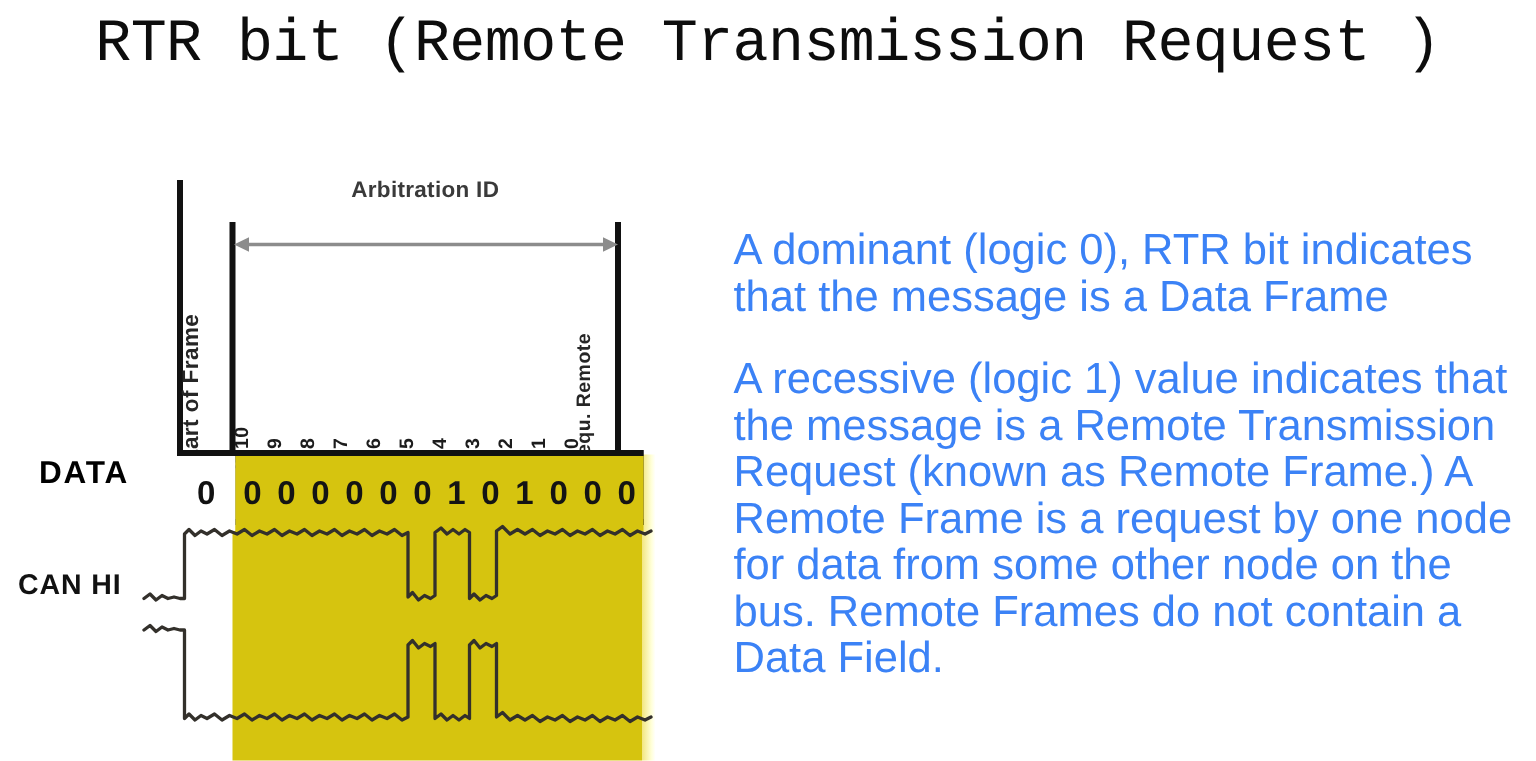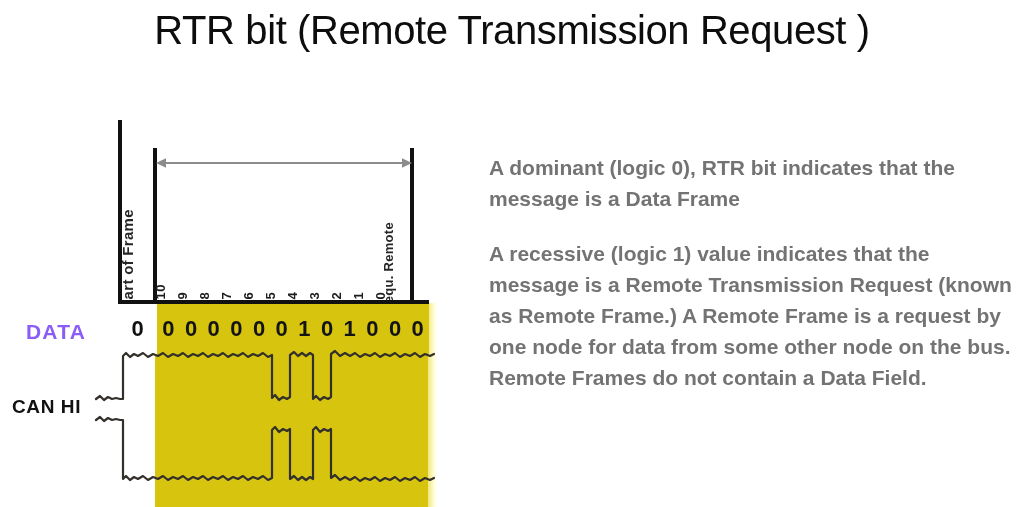--- a/index.html
+++ b/index.html
@@ -16,21 +16,21 @@
     color: #000000;
   }
 
   
   #slide-title {
     position: absolute;
     left: 0;
     top: 8px;
     width: 1024px;
     text-align: center;
-    font-family: Liberation Sans, sans-serif;
+    font-family: Liberation Mono, monospace;
     font-size: 40px;
     font-weight: 400;
     letter-spacing: -0.4px;
     color: #0d0d0d;
     white-space: nowrap;
   }
 
   
   #diagram {
     position: absolute;
@@ -133,25 +133,25 @@
     font-size: 13px;
     font-weight: 700;
     color: #1c1c1c;
     top: 188px;
   }
 
   
   #data-label {
     position: absolute;
     left: 26px;
-    top: 210px;
+    top: 194px;
     font-size: 21px;
     font-weight: 700;
     letter-spacing: 1.2px;
-    color: #8b5cf6;
+    color: #000000;
   }
   #data-row {
     position: absolute;
     left: 118px;
     top: 190px;
     width: 311px;
     height: 50px;
     box-sizing: border-box;
     border-top: 4px solid #111111;
     border-bottom: 4px solid #111111;
@@ -185,21 +185,21 @@
     text-align: center;
     font-size: 22px;
     font-weight: 700;
     color: #141414;
   }
 
   
   #wave-labels {
     position: absolute;
     left: 12px;
-    top: 278px;
+    top: 262px;
     width: 100px;
   }
   .wlabel {
     font-size: 19px;
     font-weight: 700;
     letter-spacing: 0.6px;
     color: #111111;
     line-height: 37px;
   }
   #wave-svg {
@@ -209,24 +209,23 @@
     width: 350px;
     height: 160px;
   }
 
   
   #body-text {
     position: absolute;
     left: 489px;
     top: 152px;
     width: 525px;
-    font-size: 21px;
+    font-size: 29px;
     line-height: 31px;
-    color: #737373;
-    font-weight: bold;
+    color: #3b82f6;
   }
   #body-text p {
     margin: 0;
   }
   #body-text p + p {
     margin-top: 24px;
   }
 </style>
 </head>
 <body>
@@ -236,20 +235,21 @@
 <div id="diagram">
 
   <div class="hl-main"></div>
   <div class="hl-fade"></div>
 
   <div class="vrule vrule-sof"></div>
   <div class="vrule vrule-idstart"></div>
   <div class="vrule vrule-idend"></div>
   <div class="vrule vrule-right"></div>
 
+  <div id="arb-label">Arbitration ID</div>
 
   <svg id="arb-arrow" viewBox="0 0 258 14">
     <line x1="9" y1="7" x2="249" y2="7" stroke="#8c8c8c" stroke-width="2.2"></line>
     <polygon points="1,7 11,2.2 11,11.8" fill="#8c8c8c"></polygon>
     <polygon points="257,7 247,2.2 247,11.8" fill="#8c8c8c"></polygon>
   </svg>
 
   <div class="vlabel vlabel-sof">Start of Frame</div>
 
   <div class="vlabel vlabel-id" style="left:168px;">ID10</div>

